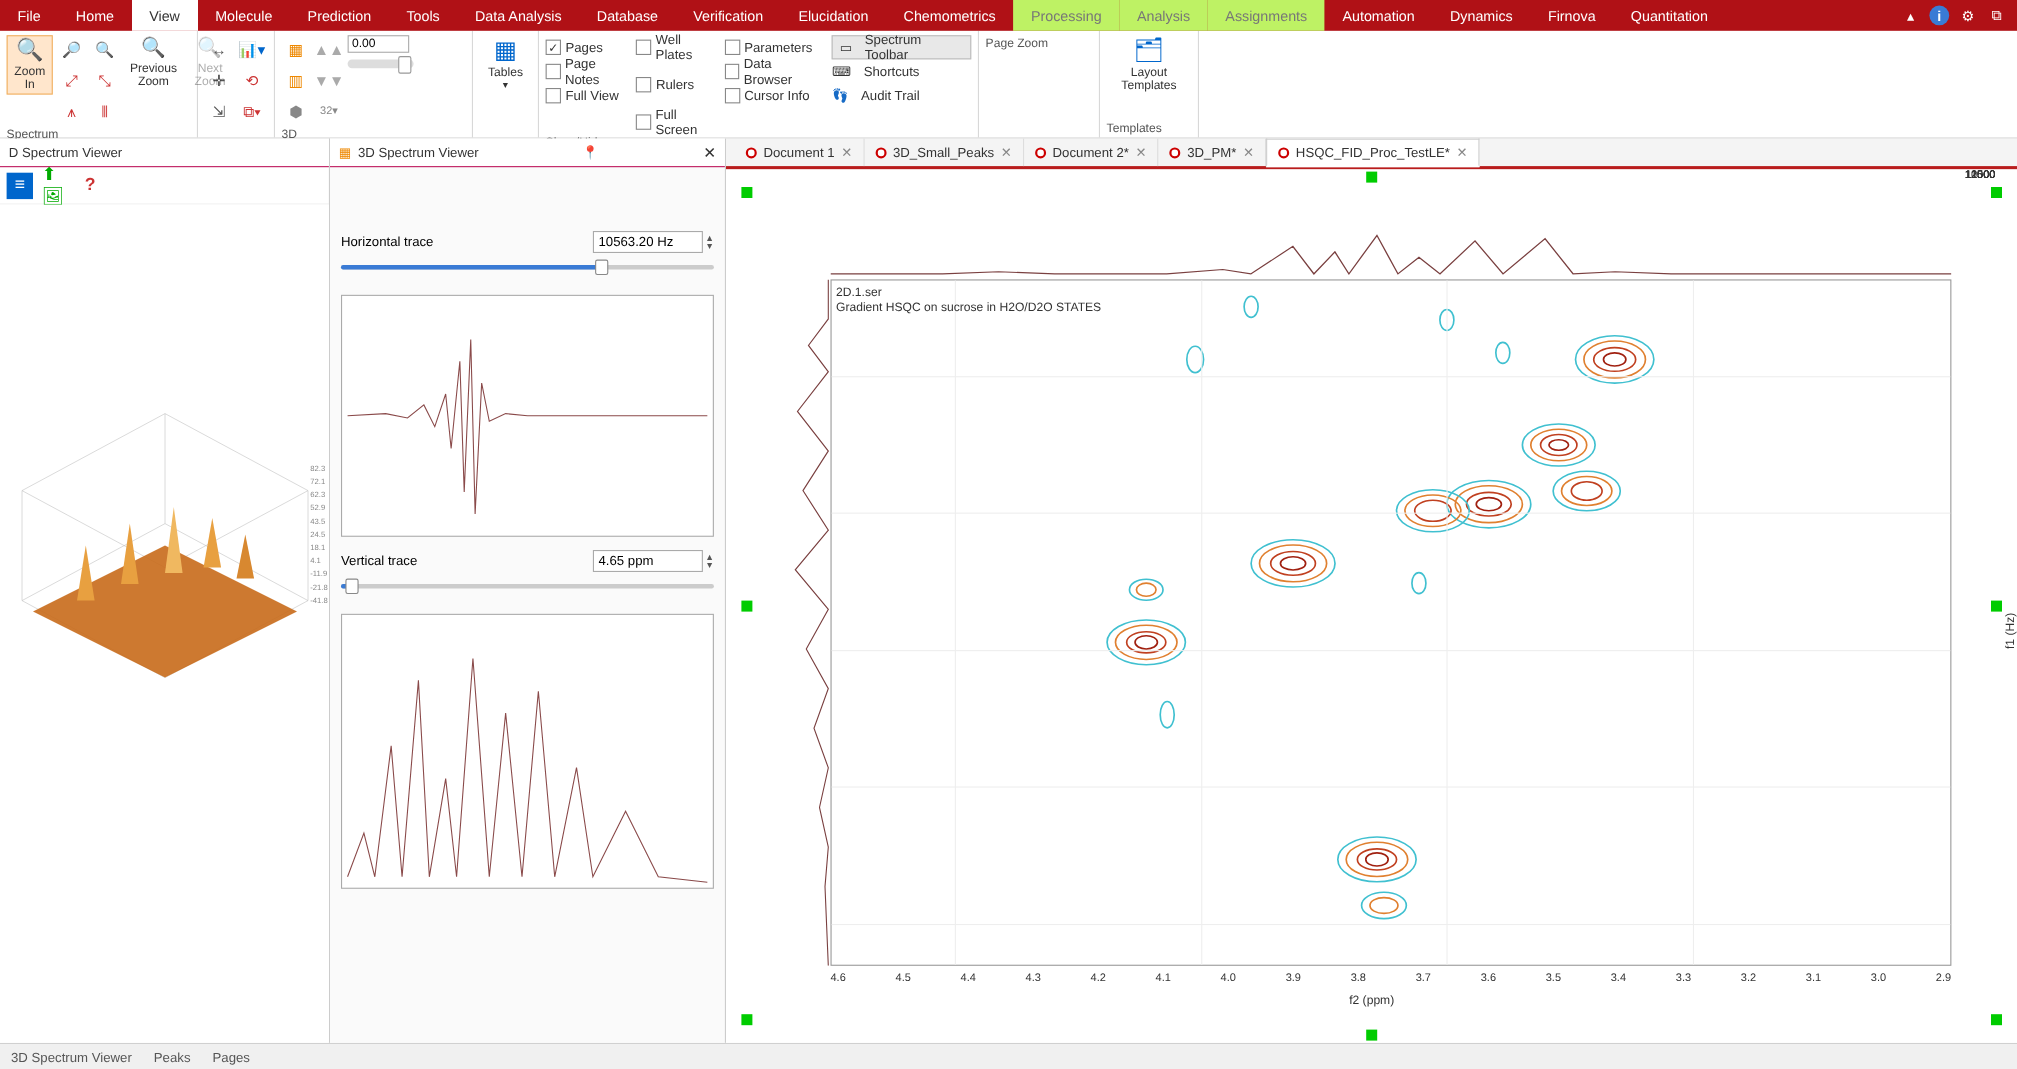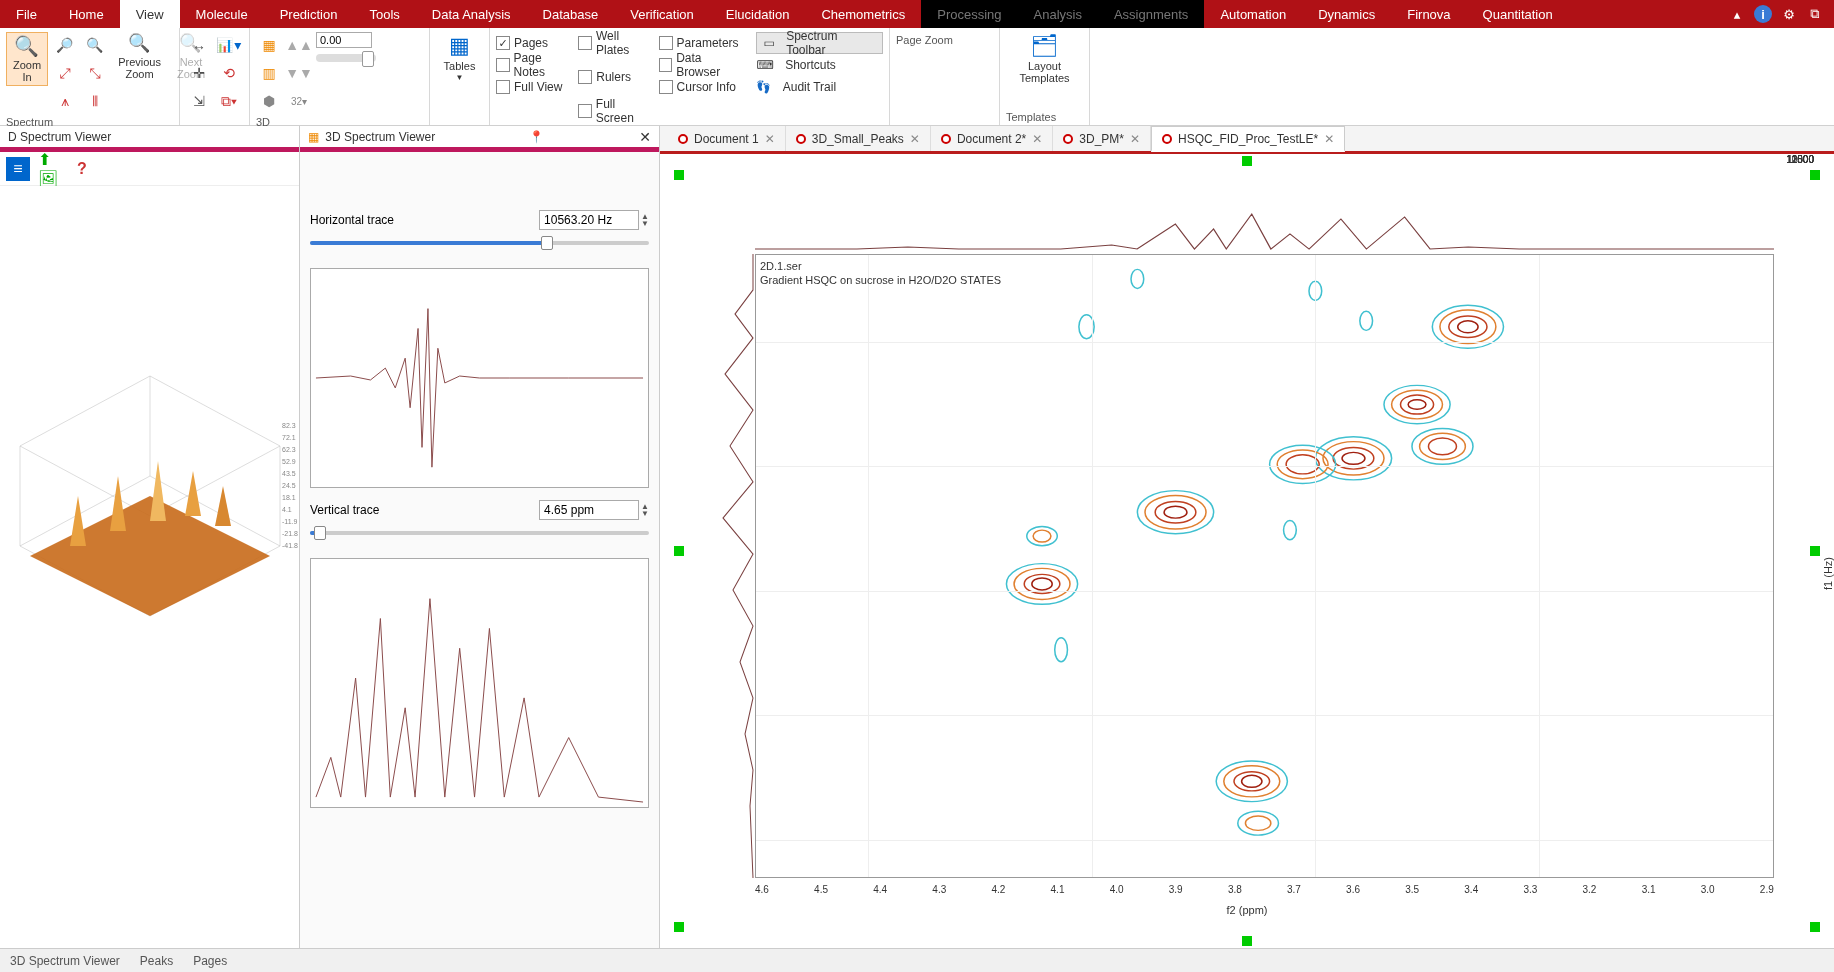--- a/index.html
+++ b/index.html
@@ -2,21 +2,21 @@
 <html><head>
 <meta charset="utf-8">
 <style>
 * { box-sizing: border-box; margin: 0; padding: 0; font-family: "Segoe UI", Tahoma, sans-serif; }
 html, body { width: 1834px; height: 972px; overflow: hidden; background: #fff; }
 
 
 .menu-bar { height: 28px; background: #b01116; display: flex; align-items: stretch; color: #fff; font-size: 13px; position: relative; }
 .menu-bar .tab { padding: 0 16px; display: flex; align-items: center; cursor: pointer; white-space: nowrap; }
 .menu-bar .tab.active { background: #fff; color: #333; }
-.menu-bar .tab.light { background: #000000; color: #777; }
+.menu-bar .tab.light { background: #bef264; color: #777; }
 .menu-bar .spacer { flex: 1; }
 .menu-bar .right-icons { display: flex; align-items: center; gap: 8px; padding-right: 10px; }
 .menu-bar .right-icons .ic { width: 18px; height: 18px; display:flex;align-items:center;justify-content:center; }
 
 
 .ribbon { height: 98px; background: #fff; border-bottom: 1px solid #d0d0d0; display: flex; align-items: stretch; }
 .rgroup { border-right: 1px solid #d8d8d8; display: flex; flex-direction: column; justify-content: space-between; padding: 4px 6px 2px 6px; }
 .rgroup .body { display: flex; align-items: flex-start; gap: 4px; flex: 1; }
 .rgroup .label { font-size: 11px; color: #555; padding-top: 2px; }
 .vbtn { display: flex; flex-direction: column; align-items: center; justify-content: center; gap: 2px; padding: 2px 6px; font-size: 11px; color: #333; cursor: pointer; text-align:center; line-height:1.1; }
@@ -30,21 +30,21 @@
 .pagezoom select { width:90px; font-size:12px; padding:2px; }
 .zoom-grid { display:grid; grid-template-columns:repeat(4,20px); gap:4px; margin-top:4px;}
 .zoom-grid div{height:18px;border:1px solid #c55;display:flex;align-items:center;justify-content:center;font-size:9px;color:#c55;}
 
 
 .workspace { display:flex; height: calc(972px - 28px - 98px - 24px); }
 .left-pane { width: 300px; border-right: 1px solid #ccc; display:flex;flex-direction:column; }
 .mid-pane { width: 360px; border-right: 1px solid #ccc; display:flex;flex-direction:column; background:#fafafa;}
 .right-pane { flex:1; display:flex;flex-direction:column; }
 
-.pane-tab { height:26px; background:#fff; border-bottom:5px solid #be185d; display:flex;align-items:center;padding:0 8px;font-size:12px;color:#333; gap:6px;}
+.pane-tab { height:26px; background:#fff; border-bottom:1px solid #be185d; display:flex;align-items:center;padding:0 8px;font-size:12px;color:#333; gap:6px;}
 .pane-tab .close { margin-left:auto; font-size:14px; cursor:pointer;}
 .pane-tab .pin { font-size:12px; cursor:pointer;}
 
 .left-toolbar { height:34px; display:flex;align-items:center;gap:8px;padding:0 6px;border-bottom:1px solid #eee;}
 .left-toolbar .ic { width:24px;height:24px;display:flex;align-items:center;justify-content:center;font-size:16px;cursor:pointer;}
 
 
 .surface3d { flex:1; position:relative; background:#fff; overflow:hidden;}
 .surface3d svg { position:absolute; top:10px; left:0; }
 

